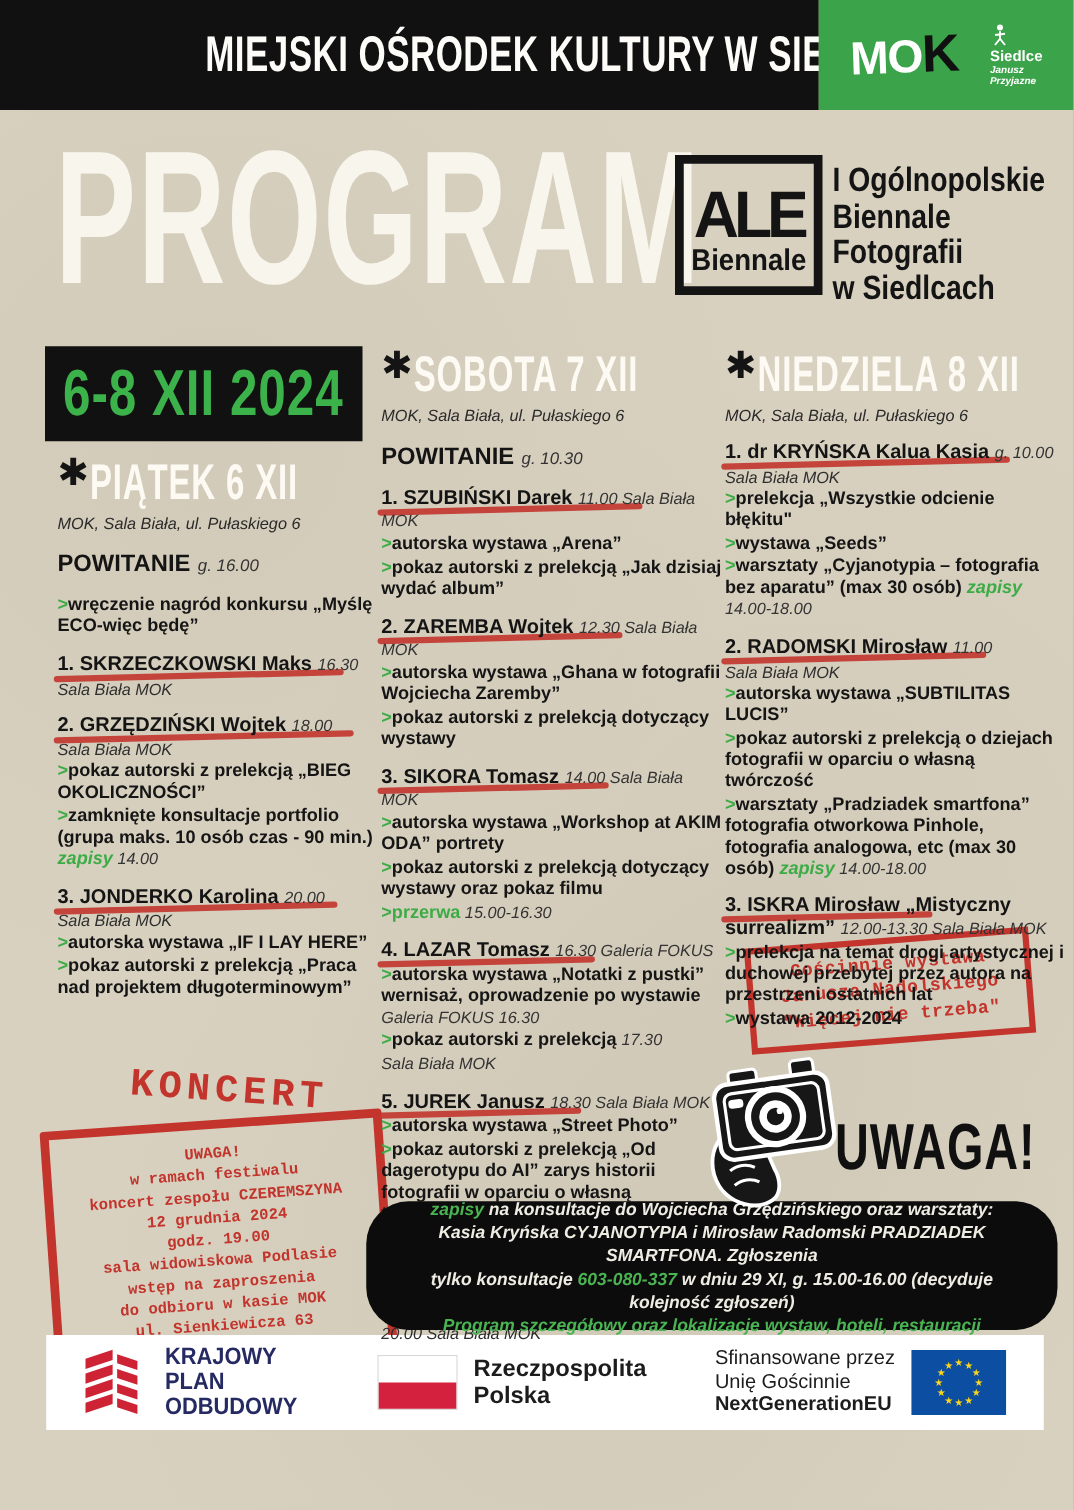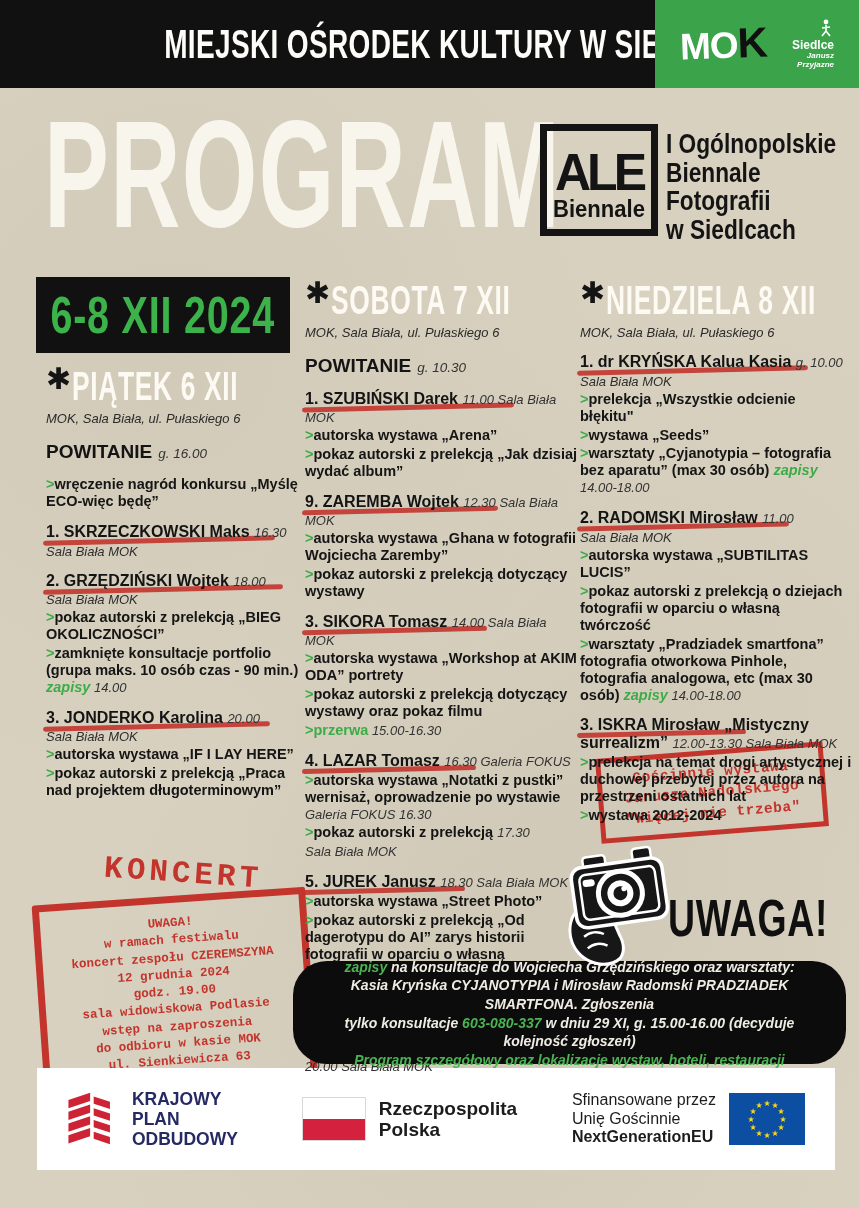--- a/index.html
+++ b/index.html
@@ -18,21 +18,21 @@
       radial-gradient(circle at 55% 85%, rgba(90,80,60,.05), transparent 35%),
       var(--paper);
     font-family:"Liberation Sans","DejaVu Sans",sans-serif;color:var(--ink);
   }
   
   .hdr-bar{position:absolute;left:0;top:0;width:655px;height:88px;background:#111;display:flex;align-items:center;}
   .hdr-title{font-size:40px;font-weight:800;color:#fdfcf8;white-space:nowrap;transform:scaleX(.70);margin-left:32px;letter-spacing:.5px;}
   .hdr-green{position:absolute;left:655px;top:0;width:204px;height:88px;background:#3ba44a;display:flex;align-items:center;justify-content:space-evenly;}
   .mok-logo{font-size:37px;font-weight:900;letter-spacing:-1px;color:#fff;transform:rotate(-2deg);}
   .mok-logo .k{color:#101010;font-size:42px;}
-  .siedlce-logo{display:flex;flex-direction:column;align-items:flex-end;color:#fff;line-height:1;}
+  .siedlce-logo{display:flex;flex-direction:column;align-items:flex-start;color:#fff;line-height:1;}
   .siedlce-logo .s1{font-size:12px;font-weight:800;margin-top:2px;}
   .siedlce-logo .s2{font-size:8px;font-style:italic;font-weight:700;margin-top:1px;}
   
   .program{position:absolute;left:44px;top:102px;font-size:152px;line-height:.95;font-weight:800;color:var(--white);transform:scaleX(.64);transform-origin:left top;letter-spacing:2px;}
   .ale-box{position:absolute;left:540px;top:124px;width:118px;height:112px;border:7px solid #141414;display:flex;flex-direction:column;align-items:center;justify-content:flex-end;padding:4px 4px 6px;background:transparent;}
   .ale-top{font-size:50px;font-weight:900;letter-spacing:-4px;line-height:.9;transform:scaleY(1.05);}
   .ale-bottom{font-size:24px;font-weight:800;transform:scaleX(.92);}
   .hero-sub{position:absolute;left:666px;top:130px;font-size:27px;font-weight:800;line-height:1.06;transform:scaleX(.84);transform-origin:left top;white-space:nowrap;}
   
   .date-badge{position:absolute;left:36px;top:277px;width:254px;height:76px;background:#111;display:flex;align-items:center;justify-content:center;}
@@ -68,21 +68,21 @@
   .uwaga{position:absolute;left:668px;top:888px;font-size:52px;font-weight:800;transform:scaleX(.72);transform-origin:left top;color:#101010;letter-spacing:1px;}
   
   .camera{position:absolute;left:556px;top:840px;z-index:6;}
   
   .panel{position:absolute;left:293px;top:961px;width:553px;height:103px;background:var(--panel);border-radius:34px;z-index:5;
     display:flex;flex-direction:column;justify-content:center;padding:10px 26px 8px;text-align:center;}
   .p-line{font-size:14px;line-height:1.33;font-style:italic;color:#efece3;font-weight:600;}
   .p-w{color:#efece3;}
   .p-g{color:#4ab352;font-weight:800;}
   
-  .footer{position:absolute;left:37px;top:1068px;width:798px;height:102px;background:#fff;display:flex;align-items:center;justify-content:space-between;padding:0 30px 0 26px;}
+  .footer{position:absolute;left:37px;top:1068px;width:798px;height:76px;background:#fff;display:flex;align-items:center;justify-content:space-between;padding:0 30px 0 26px;}
   .f-group{display:flex;align-items:center;gap:13px;}
   .kpo-text{color:var(--navy);font-size:19px;font-weight:800;line-height:1.07;transform:scaleX(.92);transform-origin:left center;}
   .flag-pl{width:64px;height:44px;border:1px solid #d8d8d8;display:flex;flex-direction:column;}
   .flag-pl .t{flex:1;background:#fff;}
   .flag-pl .b{flex:1;background:var(--flagred);}
   .pol-text{font-size:19px;font-weight:700;line-height:1.12;color:#1c1c1c;}
   .eu-text{font-size:16px;line-height:1.18;color:#1c1c1c;font-weight:500;}
   .eu-text .bold{font-weight:800;}
 </style>
 </head>
@@ -159,21 +159,21 @@
       </div>
       <div class="venue">MOK, Sala Biała, ul. Pułaskiego 6</div>
       <div class="powit"><span class="pl">POWITANIE</span><span class="pt">g. 10.30</span></div>
       <div class="item">
         <div class="ititle"><span class="sg-n">1. SZUBIŃSKI Darek </span><span class="sg-time">11.00 Sala Biała MOK</span></div>
         <div class="uline" style="width: 78%;"></div>
         <div class="bul"><span class="sg-g">&gt;</span><span class="sg-b">autorska wystawa „Arena”</span></div>
         <div class="bul"><span class="sg-g">&gt;</span><span class="sg-b">pokaz autorski z prelekcją „Jak dzisiaj wydać album”</span></div>
       </div>
       <div class="item">
-        <div class="ititle"><span class="sg-n">9. ZAREMBA Wojtek </span><span class="sg-time">12.30 Sala Biała MOK</span></div>
+        <div class="ititle"><span class="sg-n">2. ZAREMBA Wojtek </span><span class="sg-time">12.30 Sala Biała MOK</span></div>
         <div class="uline" style="width: 72%;"></div>
         <div class="bul"><span class="sg-g">&gt;</span><span class="sg-b">autorska wystawa „Ghana w fotografii Wojciecha Zaremby”</span></div>
         <div class="bul"><span class="sg-g">&gt;</span><span class="sg-b">pokaz autorski z prelekcją dotyczący wystawy</span></div>
       </div>
       <div class="item">
         <div class="ititle"><span class="sg-n">3. SIKORA Tomasz </span><span class="sg-time">14.00 Sala Biała MOK</span></div>
         <div class="uline" style="width: 68%;"></div>
         <div class="bul"><span class="sg-g">&gt;</span><span class="sg-b">autorska wystawa „Workshop at AKIM ODA” portrety</span></div>
         <div class="bul"><span class="sg-g">&gt;</span><span class="sg-b">pokaz autorski z prelekcją dotyczący wystawy oraz pokaz filmu</span></div>
         <div class="bul"><span class="sg-g">&gt;</span><span class="sg-g">przerwa</span><span class="sg-time"> 15.00-16.30</span></div>

